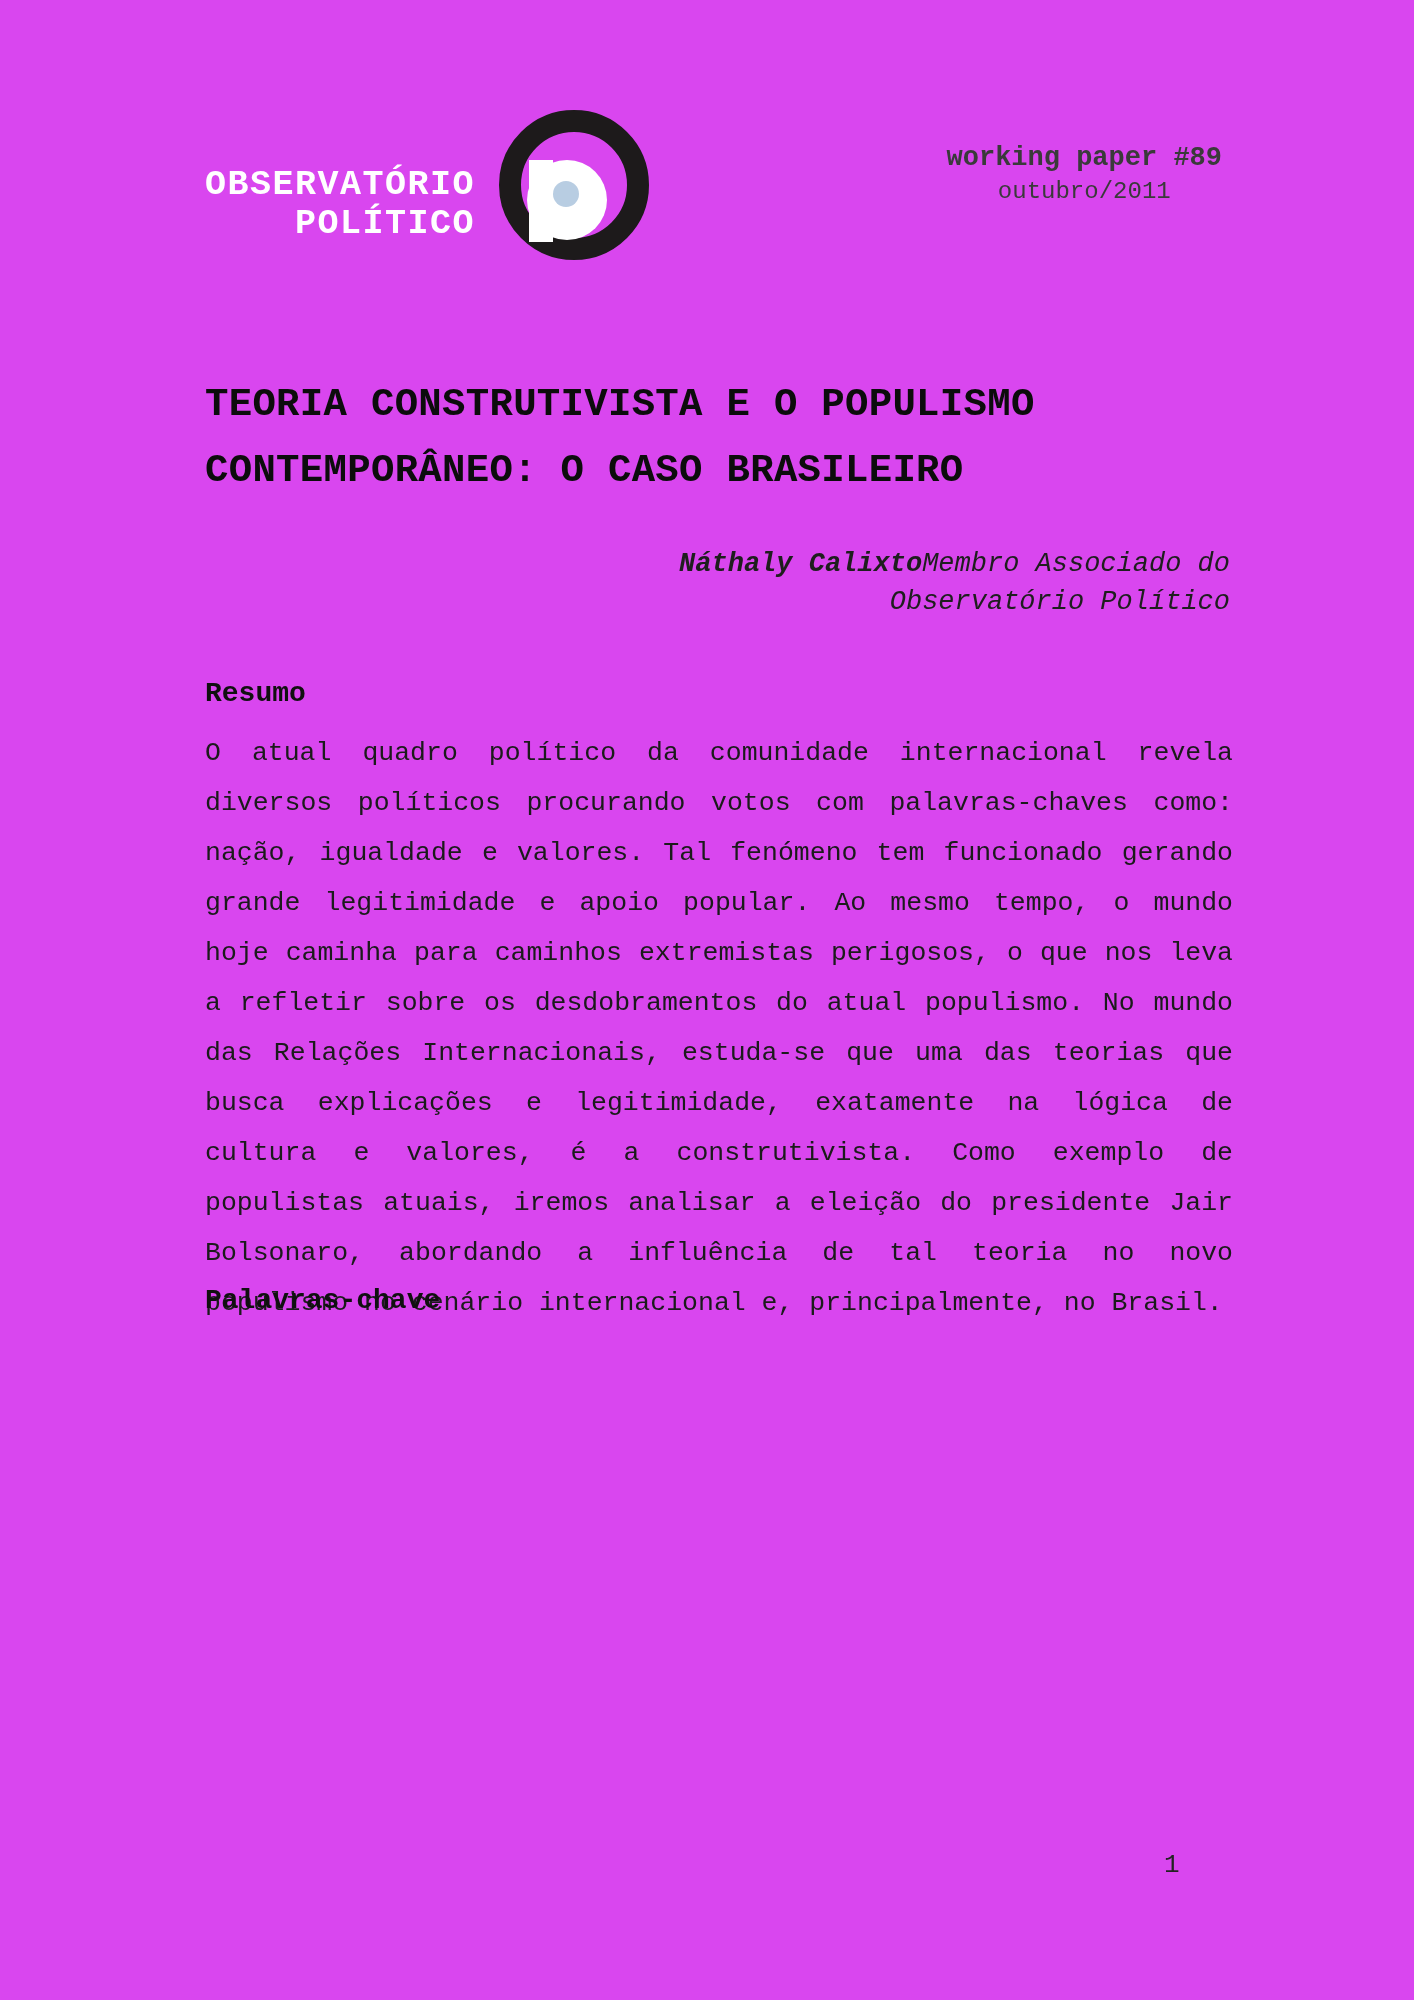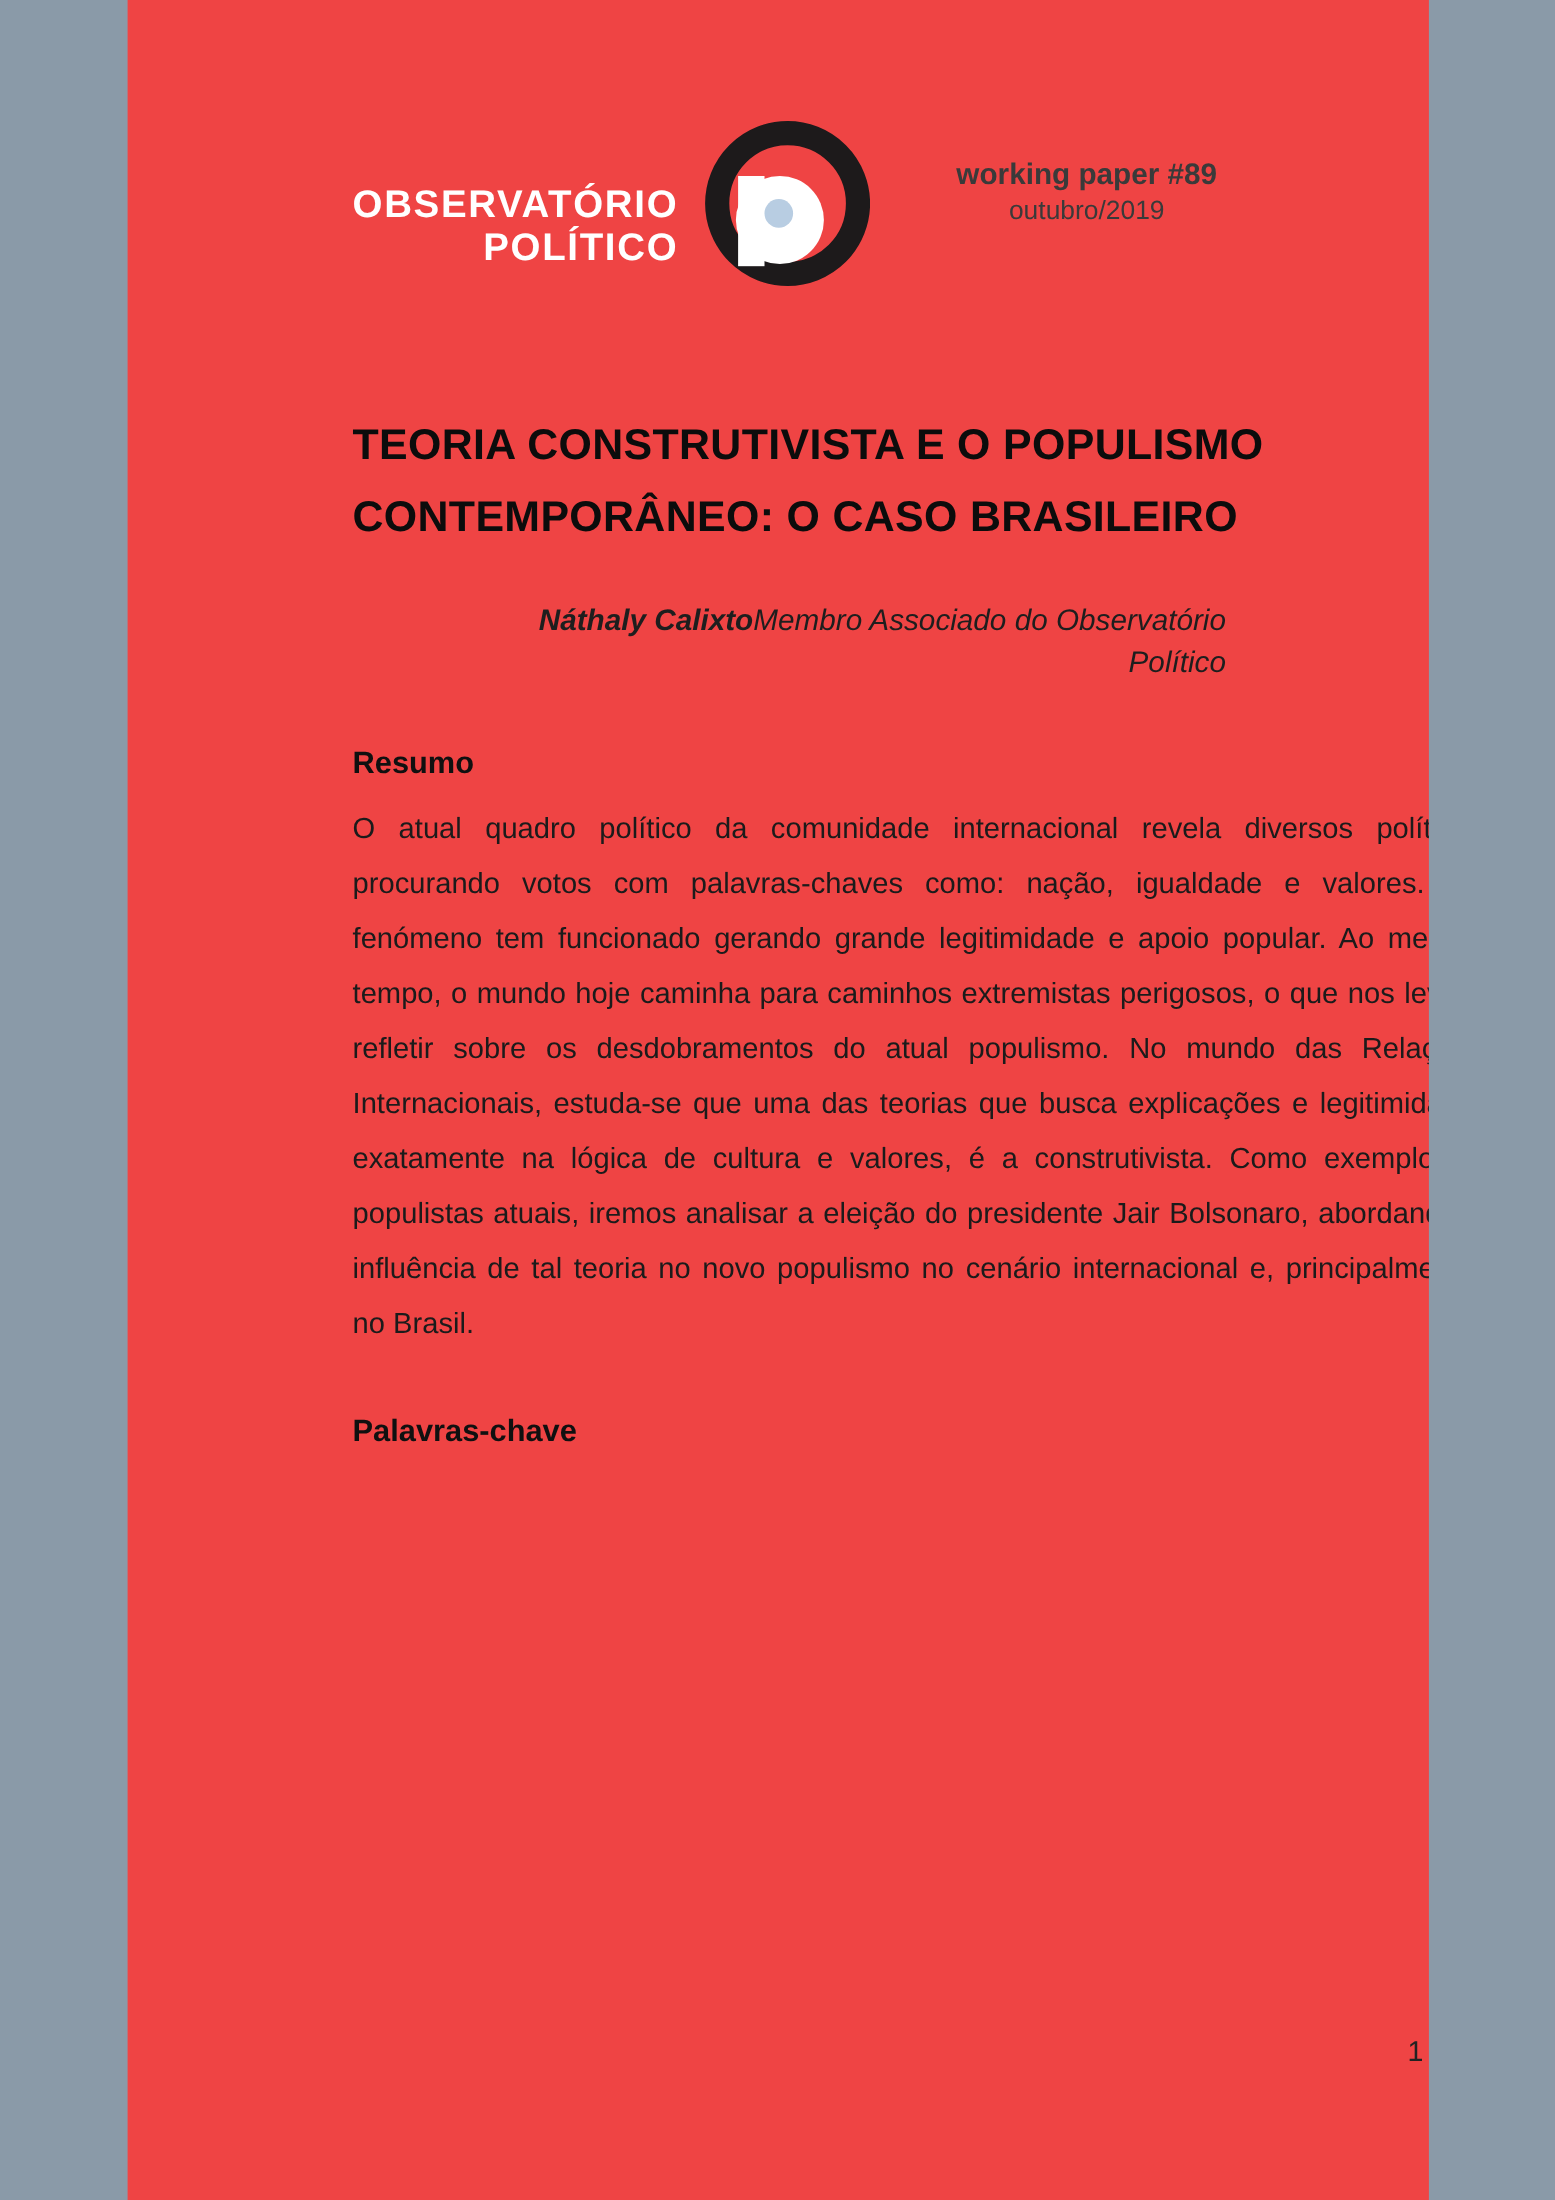--- a/index.html
+++ b/index.html
@@ -1,21 +1,21 @@
 <!DOCTYPE html>
 <html><head>
 <meta charset="utf-8">
 <style>
   html,body{margin:0;padding:0;background:#8a9aa8;}
   .page{
     position:relative;
-    width:1183px;height:2000px;
+    width:1414px;height:2000px;
     margin:0 auto;
-    background:#ef4444;
-    font-family:Liberation Sans, sans-serif;
+    background:#d946ef;
+    font-family:Liberation Mono, monospace;
     color:#1b1b1b;
     overflow:hidden;
   }
   
   .logo{
     position:absolute;top:110px;left:205px;
     display:flex;align-items:flex-end;gap:24px;
   }
   .logo-text{
     text-align:right;
@@ -81,21 +81,21 @@
     <svg class="logo-mark" viewBox="0 0 150 150" xmlns="http://www.w3.org/2000/svg" aria-hidden="true">
       <circle cx="75" cy="75" r="64" fill="none" stroke="#1d1a1b" stroke-width="22"></circle>
       <rect x="30" y="50" width="24" height="82" fill="#ffffff"></rect>
       <circle cx="68" cy="90" r="40" fill="#ffffff"></circle>
       <circle cx="67" cy="84" r="13" fill="#b8cde2"></circle>
     </svg>
   </div>
 
   <div class="header-right">
     <div class="wp">working paper #89</div>
-    <div class="date">outubro/2019</div>
+    <div class="date">outubro/2011</div>
   </div>
 
   <h1 class="title">TEORIA CONSTRUTIVISTA E O POPULISMO CONTEMPORÂNEO: O CASO BRASILEIRO</h1>
 
   <div class="author"><span class="author-name">Náthaly Calixto</span><span class="author-aff">Membro Associado do Observatório Político</span></div>
 
   <h2 class="section-heading h-resumo">Resumo</h2>
   <p class="abstract">O atual quadro político da comunidade internacional revela diversos políticos procurando votos com palavras-chaves como: nação, igualdade e valores. Tal fenómeno tem funcionado gerando grande legitimidade e apoio popular. Ao mesmo tempo, o mundo hoje caminha para caminhos extremistas perigosos, o que nos leva a refletir sobre os desdobramentos do atual populismo. No mundo das Relações Internacionais, estuda-se que uma das teorias que busca explicações e legitimidade, exatamente na lógica de cultura e valores, é a construtivista. Como exemplo de populistas atuais, iremos analisar a eleição do presidente Jair Bolsonaro, abordando a influência de tal teoria no novo populismo no cenário internacional e, principalmente, no Brasil.</p>
 
   <h2 class="section-heading h-keywords">Palavras-chave</h2>

